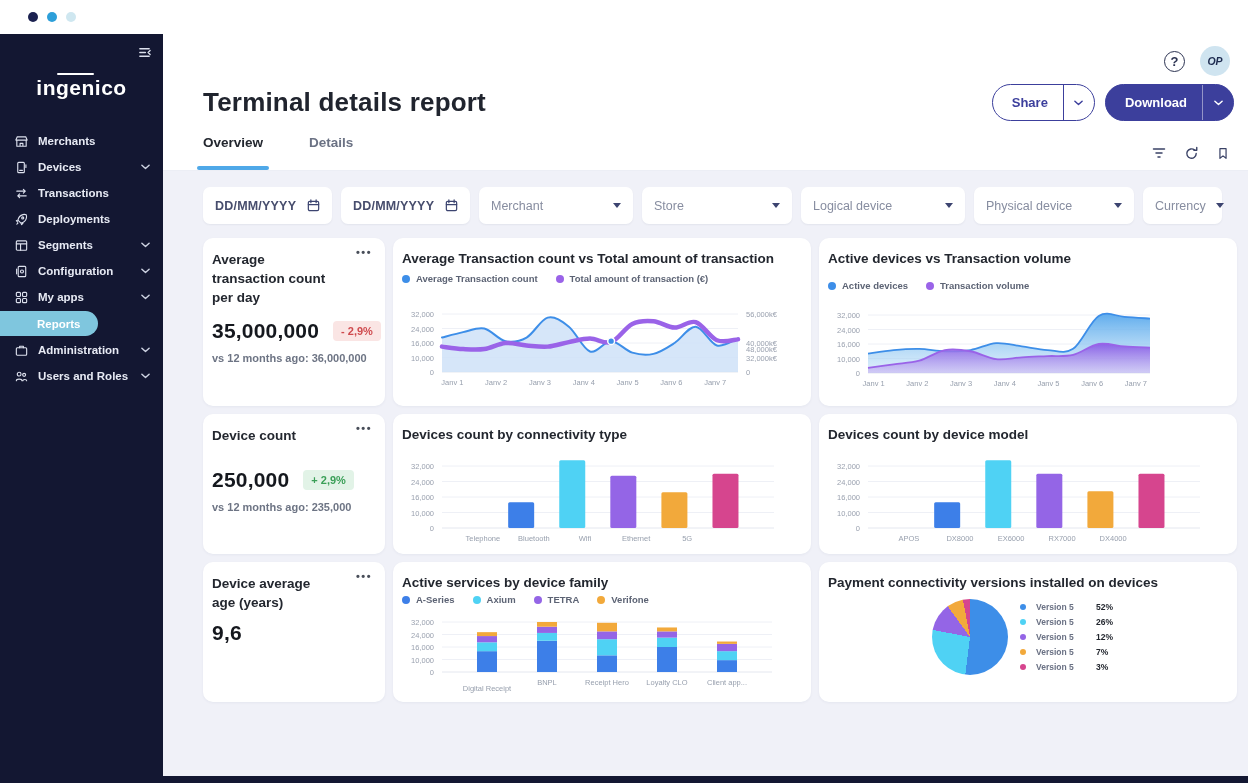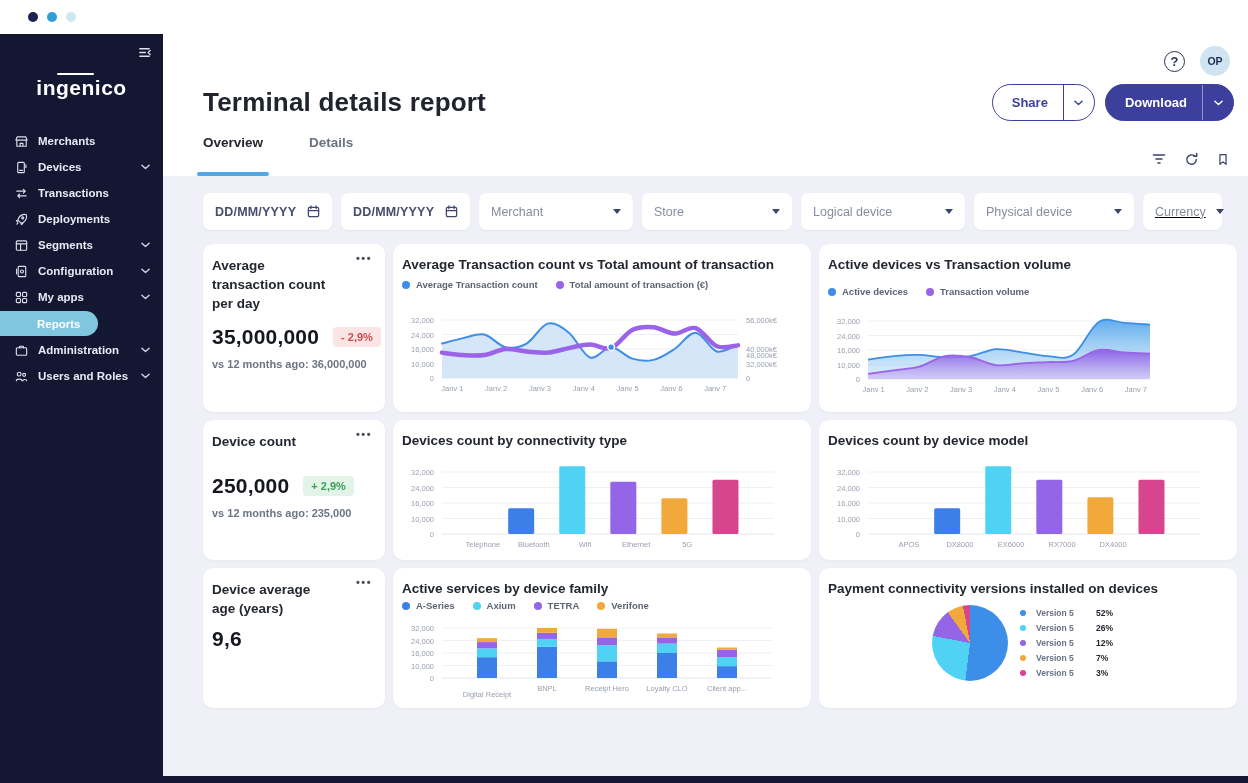--- a/index.html
+++ b/index.html
@@ -19,36 +19,36 @@
   .nav-item { display:flex; align-items:center; height:26px; padding:0 13px 0 14px; font-size:11.5px; font-weight:600; cursor:pointer; color:#e7eaf4; }
   .nav-item .nicon { width:15px; height:15px; margin-right:9px; display:flex; align-items:center; }
   .nav-item .nicon svg { width:15px; height:15px; stroke:#dde1ee; fill:none; stroke-width:1.2; stroke-linecap:round; stroke-linejoin:round; }
   .nav-item .nchev { margin-left:auto; color:#cdd2e2; display:flex; }
   .nav-item.active { background:#7fc6de; color:#fff; width:98px; padding:0 0 0 37px; height:25px; border-radius:0 13px 13px 0; margin:1px 0; }
 
   
   main { flex:1; display:flex; flex-direction:column; background:#fff; min-width:0; }
   .topbar { display:flex; justify-content:flex-end; align-items:center; gap:15px; padding:12px 18px 0 0; height:42px; }
   .help-icon { width:21px; height:21px; border:1.7px solid #2c3352; border-radius:50%; display:flex; align-items:center; justify-content:center; font-size:13px; font-weight:700; color:#2c3352; cursor:pointer; }
-  .avatar { width:30px; height:30px; border-radius:50%; background:#cfe4f0; color:#1d2b50; font-size:10.5px; font-weight:700; display:flex; align-items:center; justify-content:center; cursor:pointer; }
+  .avatar { width:30px; height:30px; border-radius:50%; background:#cfe4f0; color:#1d2b50; font-size:10.5px; font-weight:700; display:flex; align-items:center; justify-content:center; cursor:pointer;font-style:italic; }
 
   .header-row { display:flex; align-items:center; justify-content:space-between; padding:8px 14px 0 40px; }
   h1 { font-size:26px; font-weight:600; color:#20242e; letter-spacing:.2px; }
   .actions { display:flex; gap:10px; }
   .btn { height:37px; border-radius:19px; display:flex; align-items:stretch; font-size:13px; font-weight:700; cursor:pointer; overflow:hidden; }
   .btn-share { border:1.6px solid #3c3f9c; color:#3c3f9c; background:#fff; }
   .btn-download { background:#3c3f9c; color:#fff; border:1.6px solid #3c3f9c; }
   .seg-label { display:flex; align-items:center; padding:0 15px 0 19px; }
   .seg-chev { width:31px; display:flex; align-items:center; justify-content:center; }
   .btn-share .seg-chev { border-left:1px solid #3c3f9c; }
   .btn-download .seg-chev { border-left:1px solid rgba(255,255,255,.45); }
 
   .tabs-row { display:flex; align-items:flex-end; justify-content:space-between; padding:14px 18px 0 40px; border-bottom:1px solid #eceef5; }
   .tabs { display:flex; gap:46px; }
-  .tab { font-size:13.5px; padding-bottom:26px; position:relative; color:#6b7284; font-weight:600; cursor:pointer; }
+  .tab { font-size:13.5px; padding-bottom:20px; position:relative; color:#6b7284; font-weight:600; cursor:pointer; }
   .tab.active { color:#23272f; }
   .tab.active::after { content:""; position:absolute; left:-6px; right:-6px; bottom:0; height:4px; border-radius:3px; background:#4fa8e8; }
   .tool-icons { display:flex; gap:17px; padding-bottom:9px; align-items:center; }
   .tool-icons span { display:flex; cursor:pointer; }
 
   .content { flex:1; background:#f0f1f8; padding:16px 11px 0 40px; }
   .filters { display:flex; gap:9px; }
   .chip { background:#fff; border-radius:7px; height:37px; display:flex; align-items:center; justify-content:space-between; padding:0 12px; box-shadow:0 1px 2px rgba(25,35,70,.06); cursor:pointer; flex-shrink:0; }
   .chip .cval-date { font-size:12.5px; color:#474d6d; font-weight:600; letter-spacing:.2px; }
   .chip .cval-select { font-size:12.5px; color:#878da0; font-weight:500; }
@@ -321,21 +321,21 @@
             </span>
           </div>
           <div class="chip" style="width: 160px;">
             <span class="cval-select">Physical device</span>
             <span class="cicon">
               <svg viewBox="0 0 8 5" width="8" height="5">
                 <path d="M0 0h8L4 5z" fill="#3c4470"></path>
               </svg>
             </span>
           </div>
-          <div class="chip" style="width: 79px; text-decoration: underline;">
+          <div class="chip" style="width: 79px;">
             <span class="cval-select">Currency</span>
             <span class="cicon">
               <svg viewBox="0 0 8 5" width="8" height="5">
                 <path d="M0 0h8L4 5z" fill="#3c4470"></path>
               </svg>
             </span>
           </div>
         </div>
 
       <div class="grid">

